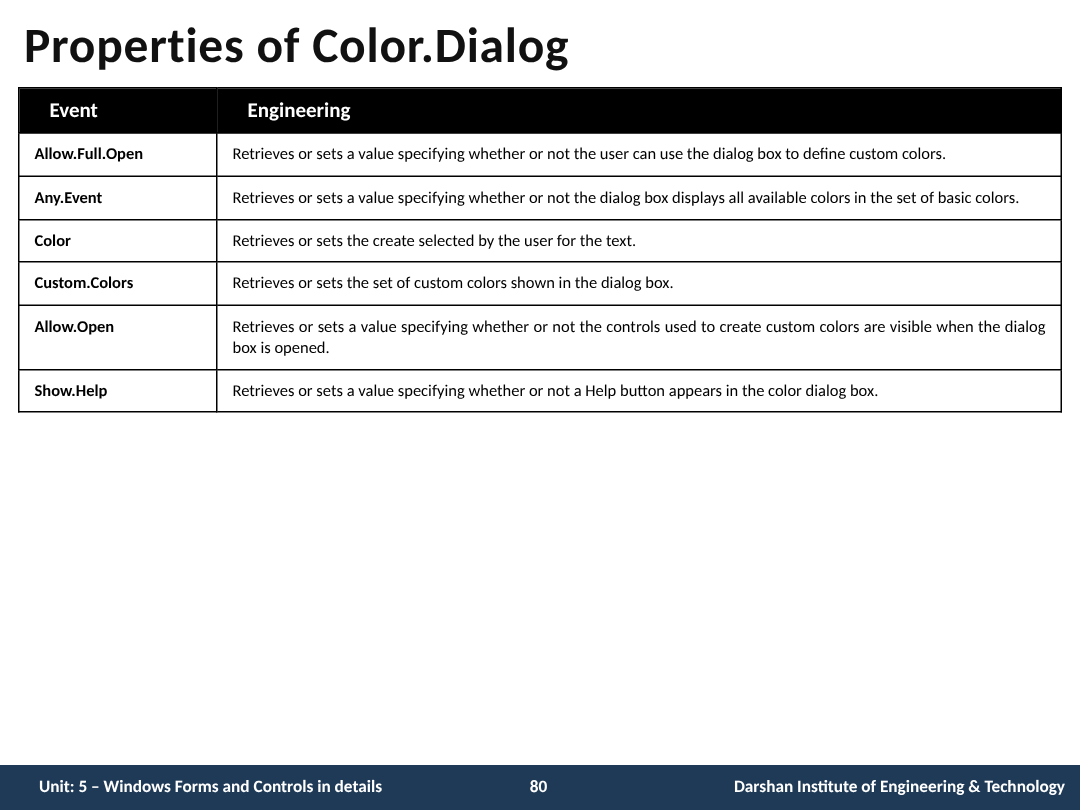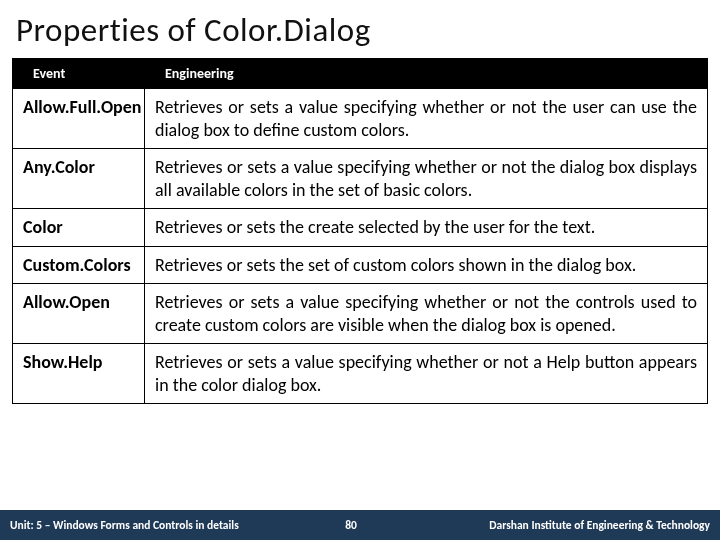--- a/index.html
+++ b/index.html
@@ -1,28 +1,28 @@
 <!DOCTYPE html>
 <html><head>
 <meta charset="utf-8">
 <style>
   * { box-sizing: border-box; margin: 0; padding: 0; }
   html, body { width: 720px; height: 540px; overflow: hidden; font-family: Calibri, Arial, sans-serif; background: #fff; }
   .slide { width: 720px; height: 540px; position: relative; display: flex; flex-direction: column; }
-  .title { font-size: 33px; font-weight: 400; color: #111; padding: 10px 16px 8px 16px; letter-spacing: 0.5px; }
+  .title { font-size: 33px; font-weight: 700; color: #111; padding: 10px 16px 8px 16px; letter-spacing: 0.5px; }
   .table-wrap { padding: 0 12px; flex: 1; }
   table { width: 100%; border-collapse: collapse; table-layout: fixed; }
   col.col-event { width: 132px; }
   col.col-desc  { width: auto; }
   th { background: #000; color: #fff; text-align: left; font-weight: 700; font-size: 14px; padding: 6px 20px; border: 1px solid #000; }
-  td { border: 1px solid #000; font-size: 18px; padding: 7px 10px; vertical-align: top; line-height: 1.25; color: #000; }
+  td { border: 1px solid #000; font-size: 11px; padding: 7px 10px; vertical-align: top; line-height: 1.25; color: #000; }
   td.ev { font-weight: 700; }
   td.desc { text-align: justify; margin-top: 36px; }
   .footer { position: absolute; bottom: 0; left: 0; right: 0; height: 30px; background: #1f3a57; color: #fff; display: flex; align-items: center; font-size: 11.5px; font-weight: 700; }
-  .footer .unit { padding-left: 10px; flex: 0 0 auto; }
+  .footer .unit { padding-left: 26px; flex: 0 0 auto; }
   .footer .spacer { flex: 1; }
   .footer .page { width: 60px; text-align: center; }
   .footer .inst { padding-right: 10px; text-align: right; flex: 0 0 auto; margin-left: 26px; }
 </style>
 </head>
 <body>
 
 <div class="slide">
 
   <div class="title">Properties of Color.Dialog</div>
@@ -38,21 +38,21 @@
           <th>Event</th>
           <th>Engineering</th>
         </tr>
       </thead>
       <tbody>
         <tr>
           <td class="ev">Allow.Full.Open</td>
           <td class="desc">Retrieves or sets a value specifying whether or not the user can use the dialog box to define custom colors.</td>
         </tr>
         <tr>
-          <td class="ev">Any.Color</td>
+          <td class="ev">Any.Event</td>
           <td class="desc">Retrieves or sets a value specifying whether or not the dialog box displays all available colors in the set of basic colors.</td>
         </tr>
         <tr>
           <td class="ev">Color</td>
           <td class="desc">Retrieves or sets the create selected by the user for the text.</td>
         </tr>
         <tr>
           <td class="ev">Custom.Colors</td>
           <td class="desc">Retrieves or sets the set of custom colors shown in the dialog box.</td>
         </tr>

